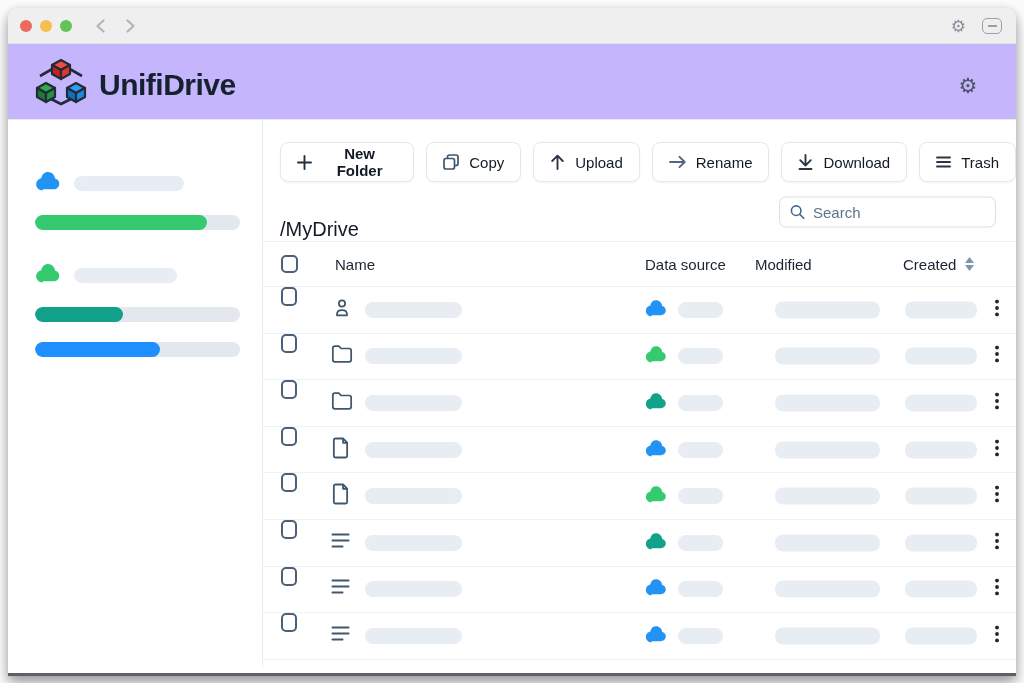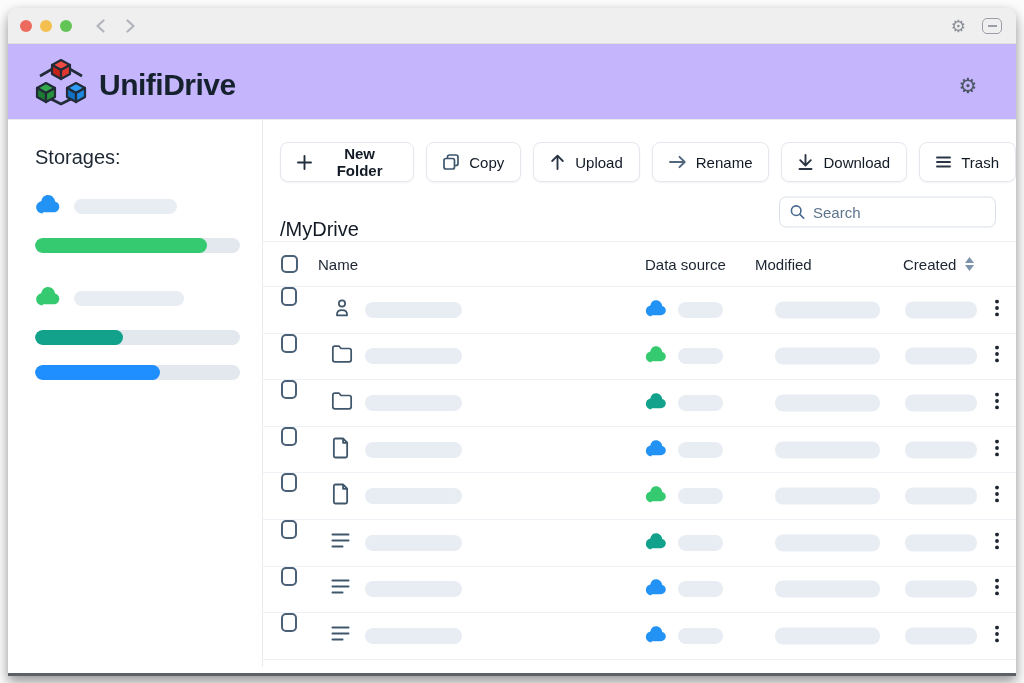--- a/index.html
+++ b/index.html
@@ -70,21 +70,21 @@
             width:217px; height:31px; border:1px solid #d9dfe7; border-radius:7px;
             display:flex; align-items:center; padding:0 10px; gap:8px; background:#fff; }
   .search input { border:0; outline:0; width:100%; font-size:15px; color:#33475c;
                   font-family:inherit; background:transparent; }
   .search input::placeholder { color:#5d748c; opacity:1; }
 
   
   .thead { height:45px; border-bottom:1px solid #eceff3; position:relative; font-size:15px; color:#1b2430; }
   .thead .cb { top:50%; transform:translateY(-50%); }
   .hlbl { position:absolute; top:50%; transform:translateY(-50%); }
-  .h-name { left:55px; } .h-ds { left:382px; } .h-mod { left:492px; } .h-cr { left:640px; }
+  .h-name { left:72px; } .h-ds { left:382px; } .h-mod { left:492px; } .h-cr { left:640px; }
   .sort { position:absolute; left:702px; top:50%; transform:translateY(-50%); cursor:pointer; display:flex; flex-direction:column; gap:2px; }
 
   .trow { height:46.6px; border-bottom:1px solid #eef1f5; position:relative; }
   .abs { position:absolute; top:50%; transform:translateY(-50%); }
   .cb { position:absolute; left:18px; width:16px; height:19px; border:2px solid #4a6076; border-radius:5px; background:#fff; cursor:pointer; }
   .ficon { left:68px; display:none; }
   .ficon.show { display:block; }
   .name-ph { left:102px; width:97px; height:16px; }
   .cloud { left:382px; }
   .ds-ph { left:415px; width:45px; height:16px; }
@@ -147,21 +147,20 @@
         </svg>
       </span>
       <span class="brand-title">UnifiDrive</span>
     </div>
     <span class="hdr-gear">⚙︎</span>
   </div>
 
   <div class="app-body">
 
     <div class="sidebar">
-      <div class="sb-title">Storages:</div>
 
       <div class="storage">
         <div class="storage-head">
           <span class="cloud-wrap">
             <svg width="27" height="20" viewBox="0 0 24 18">
                 <path class="cloudpath" d="M6.9 17.6c-3.3 0-6-2.5-6-5.6 0-2.7 2-5 4.6-5.5C6.2 2.7 8.6.8 11.5.8c3.4 0 6.2 2.6 6.4 6 2.1.4 3.8 2.3 3.8 4.6 0 2.8-2.3 5-5.1 5.1H6.9z" style="fill: rgb(34, 146, 244);"></path>
               </svg>
           </span>
           <span class="ph sb-label"></span>
         </div>

